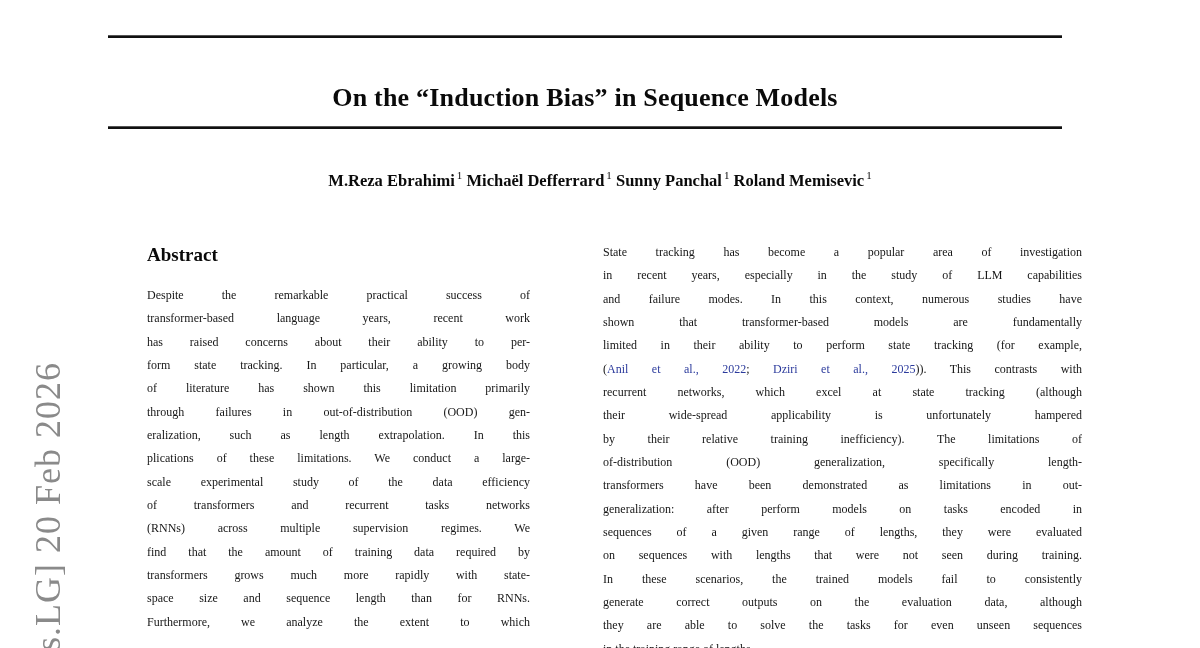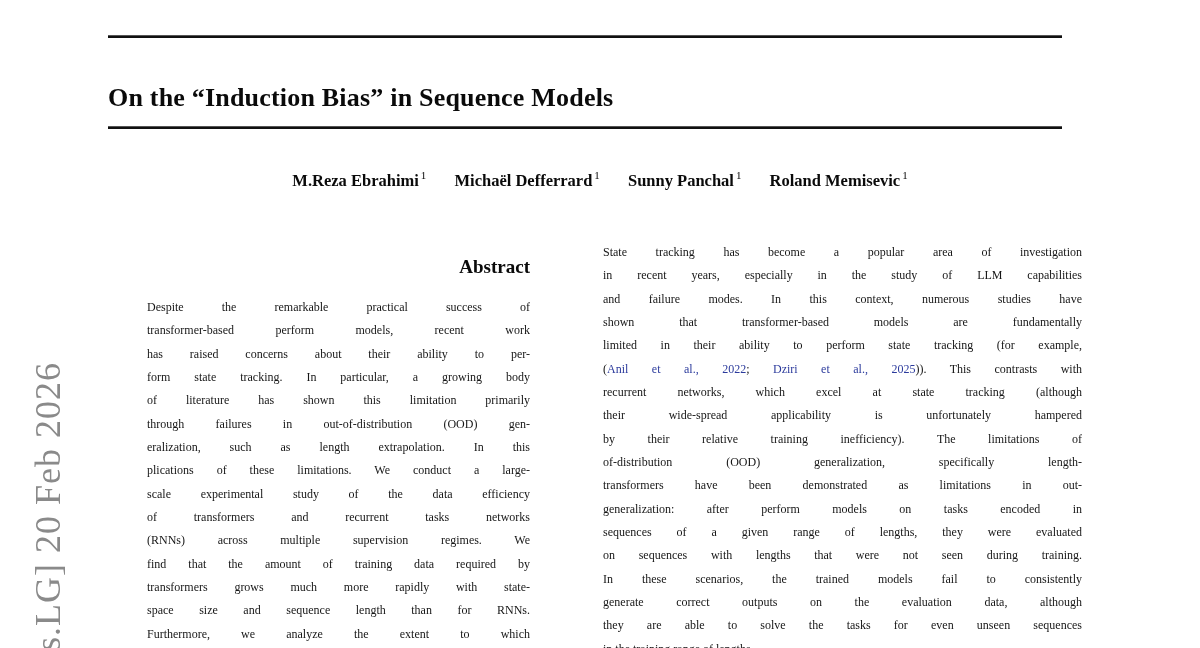--- a/index.html
+++ b/index.html
@@ -17,38 +17,39 @@
   
   .rule {
     position: absolute; left: 108px; width: 954px; height: 2px;
     background: #101010; border-top: 1px solid #555;
   }
   .rule-top { top: 35px; }
   .rule-bottom { top: 126px; }
 
   .paper-title {
     position: absolute; left: 108px; top: 66px; width: 954px;
+    text-align: center;
     font-size: 26px; font-weight: bold; letter-spacing: 0.2px;
     color: #0a0a0a;
   }
 
   .authors {
     position: absolute; left: 0; top: 169px; width: 1200px;
     text-align: center; font-size: 16.5px; font-weight: bold;
     color: #0a0a0a;
   }
-  .author { margin: 0 12px; white-space: nowrap; }
+  .author { margin: 0 0; white-space: nowrap; }
   .author sup { font-weight: normal; font-size: 11px; margin-left: 2px; }
 
   .col-left  { position: absolute; left: 147px; top: 240px; width: 383px; }
   .col-right { position: absolute; left: 603px; top: 241px; width: 479px; }
 
   .abstract-heading {
-    text-align: right; font-size: 19px; font-weight: bold;
-    margin: 16px 0 18px 0; color: #0a0a0a;
+    text-align: left; font-size: 19px; font-weight: bold;
+    margin: 4px 0 18px 0; color: #0a0a0a;
   }
 
   .tl {
     font-size: 12px; line-height: 23.33px; height: 23.33px;
     text-align: justify; text-align-last: justify;
     white-space: normal; color: #161616;
   }
   .col-right .tl:last-child { text-align-last: left; }
 
   .cite { color: var(--cite-color); cursor: pointer; }
@@ -80,21 +81,21 @@
     <span class="author"><span>M.Reza Ebrahimi</span><sup>1</sup></span>
     <span class="author"><span>Michaël Defferrard</span><sup>1</sup></span>
     <span class="author"><span>Sunny Panchal</span><sup>1</sup></span>
     <span class="author"><span>Roland Memisevic</span><sup>1</sup></span>
   </div>
 
   <div class="col-left">
     <div class="abstract-heading">Abstract</div>
     <div>
         <div class="tl">Despite the remarkable practical success of</div>
-        <div class="tl">transformer-based perform models, recent work</div>
+        <div class="tl">transformer-based language years, recent work</div>
         <div class="tl">has raised concerns about their ability to per-</div>
         <div class="tl">form state tracking. In particular, a growing body</div>
         <div class="tl">of literature has shown this limitation primarily</div>
         <div class="tl">through failures in out-of-distribution (OOD) gen-</div>
         <div class="tl">eralization, such as length extrapolation. In this</div>
         <div class="tl">plications of these limitations. We conduct a large-</div>
         <div class="tl">scale experimental study of the data efficiency</div>
         <div class="tl">of transformers and recurrent tasks networks</div>
         <div class="tl">(RNNs) across multiple supervision regimes. We</div>
         <div class="tl">find that the amount of training data required by</div>

